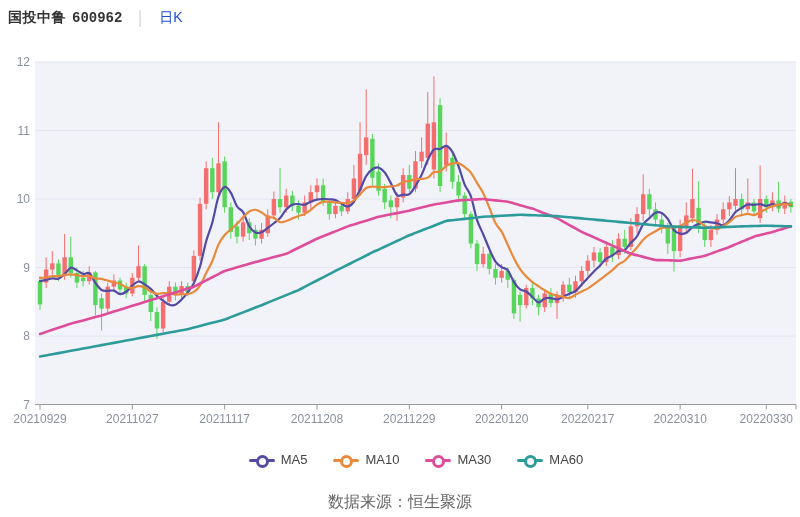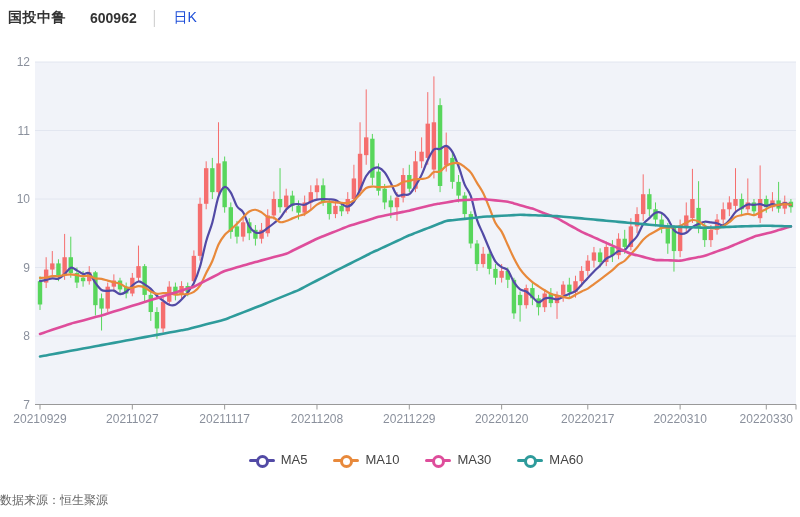--- a/index.html
+++ b/index.html
@@ -2,33 +2,33 @@
 <html><head>
 <meta charset="utf-8">
 <style>
   html,body{margin:0;padding:0;background:#fff;}
   #app{position:relative;width:800px;height:517px;background:#fff;overflow:hidden;
        font-family:"Liberation Sans","DejaVu Sans",sans-serif;}
   #chart-svg{position:absolute;left:0;top:0;}
   .titlebar{position:absolute;left:8px;top:8px;height:20px;display:flex;align-items:center;
             font-size:14px;color:#333;z-index:5;}
   .t-name{font-weight:600;letter-spacing:.5px;}
-  .t-code{font-weight:600;margin-left:24px;}
+  .t-code{font-weight:600;margin-left:6px;font-family:Liberation Mono, monospace;}
   .t-sep{color:#ccc;margin:0 14px;font-weight:400;}
   .t-period{color:#1d4ed8;}
   .legendbar{position:absolute;left:16px;top:452px;width:800px;display:flex;justify-content:center;
              align-items:center;gap:26px;z-index:5;}
   .lg-item{display:flex;align-items:center;gap:6px;cursor:pointer;}
   .lg-icon{position:relative;width:26px;height:10px;}
   .lg-line{position:absolute;left:0;top:4px;width:26px;height:3px;border-radius:2px;}
   .lg-ring{position:absolute;left:7px;top:0;width:7px;height:7px;border-radius:50%;
            background:#fff;border:3px solid #000;}
   .lg-label{font-size:13px;color:#444;}
-  .caption{position:absolute;left:0;top:492px;width:800px;text-align:left;
-           font-size:12px;color:#666;z-index:5;}
+  .caption{position:absolute;left:0;top:492px;width:800px;text-align:center;
+           font-size:16px;color:#666;z-index:5;}
 </style>
 </head>
 <body>
 
 <div id="app">
 
   <div class="titlebar">
     <span class="t-name">国投中鲁</span>
     <span class="t-code">600962</span>
     <span class="t-sep">│</span>

